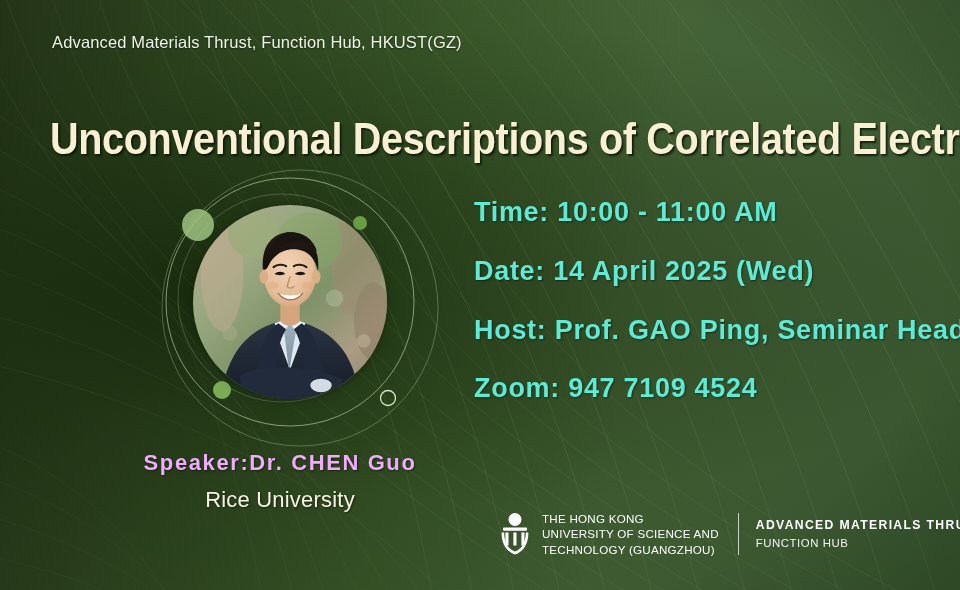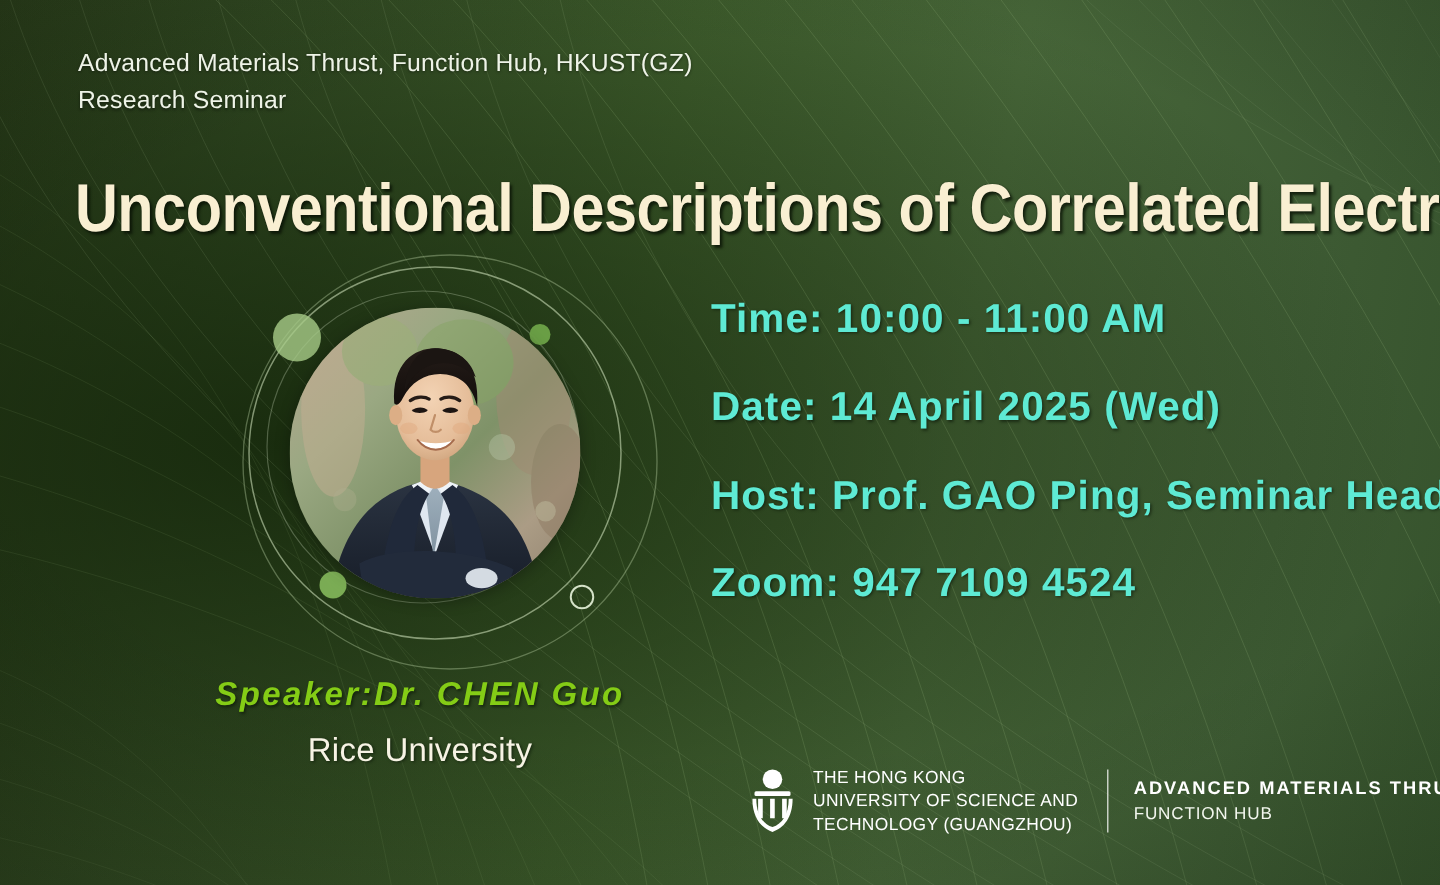--- a/index.html
+++ b/index.html
@@ -119,26 +119,25 @@
   
   .speaker-block {
     position: absolute;
     left: 60px;
     top: 450px;
     width: 440px;
     text-align: center;
     text-shadow: 1px 1px 2px rgba(6,14,3,0.55);
   }
   .speaker-name {
-    color: #84cc16;
+    color: #f0abfc;
     font-size: 22px;
     font-weight: 700;
     letter-spacing: 1.6px;
     white-space: nowrap;
-    font-style: italic;
   }
   .speaker-affil {
     margin-top: 11px;
     color: #f7f3e4;
     font-size: 22px;
     font-weight: 400;
     letter-spacing: 0.2px;
   }
 
   
@@ -263,21 +262,20 @@
         <path d="M -60 596 C 140 604 280 680 366 748"></path>
         <path d="M -60 640 C 150 648 300 710 392 748"></path>
       </g>
     </svg>
   </div>
 
   <div class="bg-vignette"></div>
 
   <div class="header">
     <div>Advanced Materials Thrust, Function Hub, HKUST(GZ)</div>
-    <div>Research Seminar</div>
   </div>
 
   <div class="title">Unconventional Descriptions of Correlated Electrons</div>
 
   <div class="portrait-group">
 
     <svg class="ring-svg" viewBox="0 0 300 260" xmlns="http://www.w3.org/2000/svg">
       <circle cx="140" cy="122" r="124" fill="none" stroke="#d8ebc4" stroke-width="1" opacity="0.55"></circle>
       <circle cx="150" cy="128" r="138" fill="none" stroke="#cfe6b8" stroke-width="0.9" opacity="0.35"></circle>
       <circle cx="132" cy="118" r="104" fill="none" stroke="#e3f2d4" stroke-width="0.8" opacity="0.28"></circle>

